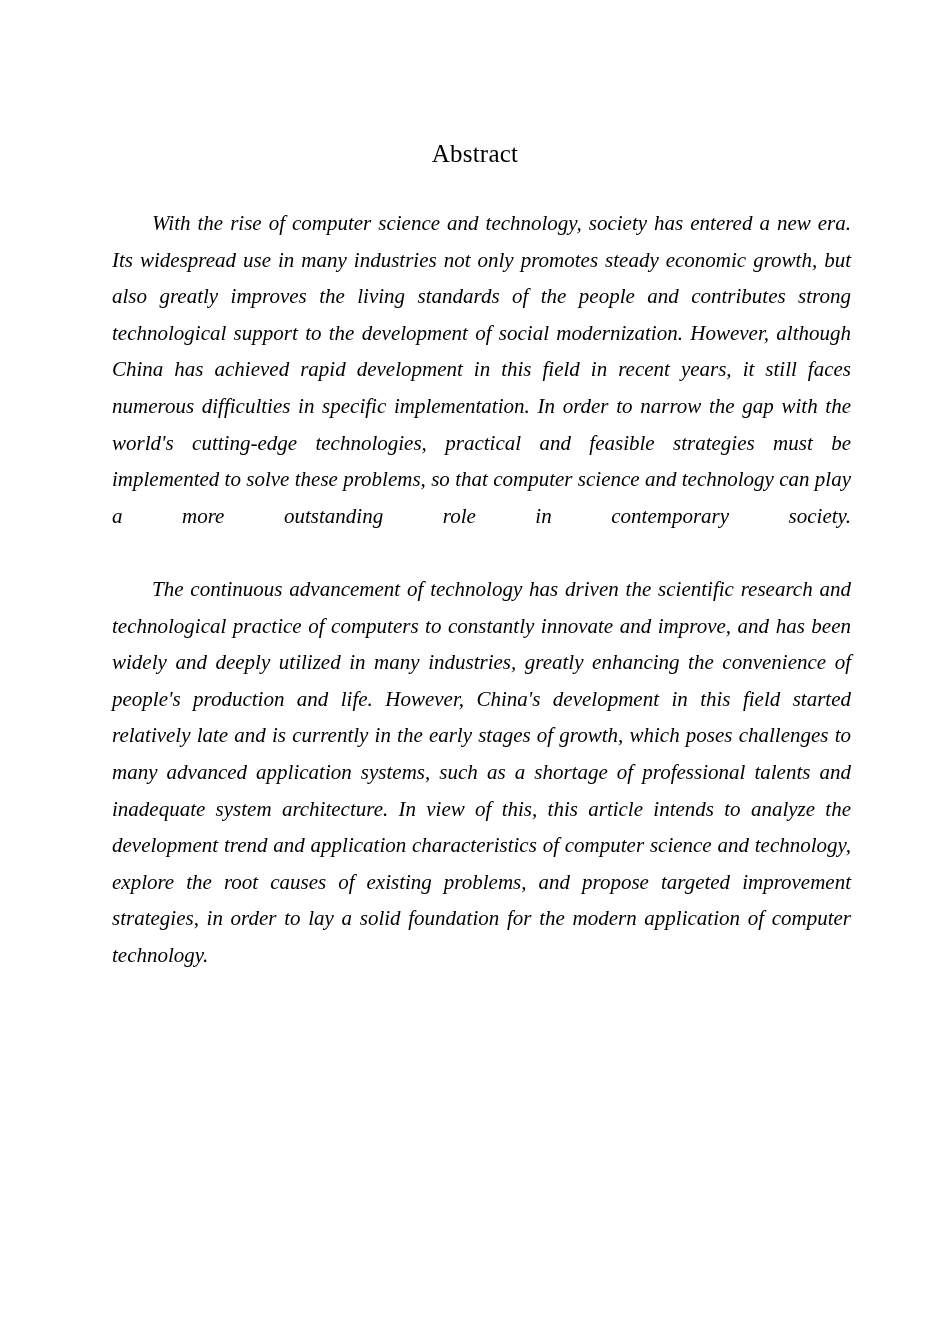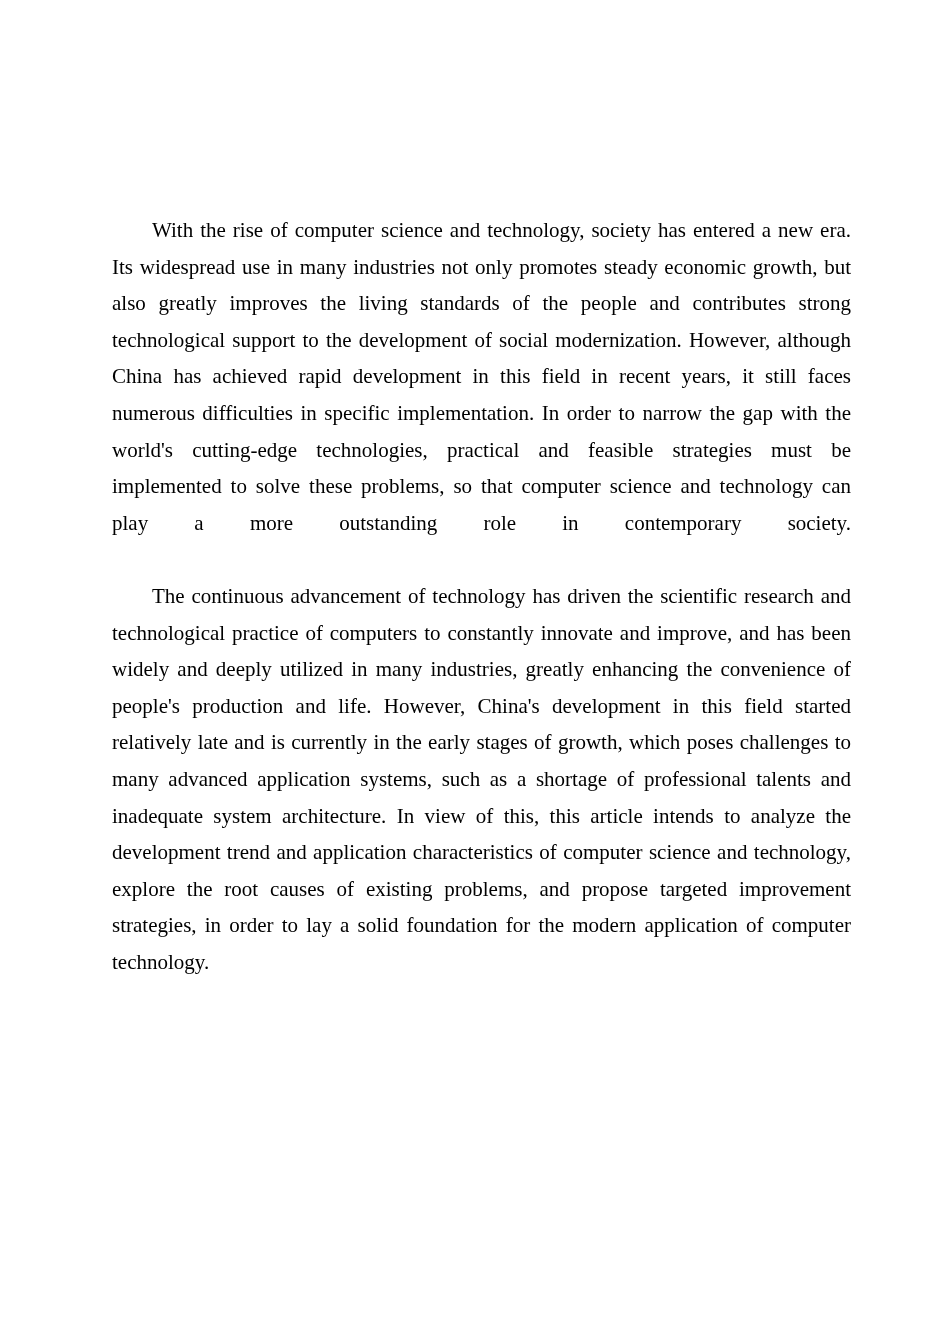--- a/index.html
+++ b/index.html
@@ -29,23 +29,24 @@
     text-align: center;
     font-size: 25px;
     line-height: 34px;
     font-weight: 400;
     letter-spacing: 0.2px;
   }
 
   
   .body-block {
     position: absolute;
-    top: 212px;
+    top: 205px;
     left: 112px;
     width: 739px;
+    font-style: italic;
   }
 
   .para {
     margin: 0;
     font-size: 21px;
     line-height: 36.6px;
     text-align: justify;
     text-justify: inter-word;
     text-indent: 40px;
     hyphens: none;
@@ -88,20 +89,21 @@
     font-size: 16px;
     line-height: 20px;
     font-weight: 400;
   }
 </style>
 </head>
 <body>
 
 <div class="page">
 
+  <h1 class="abstract-title">Abstract</h1>
 
   <div class="body-block">
     <p class="para">With the rise of computer science and technology, society has entered a new era. Its widespread use in many industries not only promotes steady economic growth, but also greatly improves the living standards of the people and contributes strong technological support to the development of social modernization. However, although China has achieved rapid development in this field in recent years, it still faces numerous difficulties in specific implementation. In order to narrow the gap with the world's cutting-edge technologies, practical and feasible strategies must be implemented to solve these problems, so that computer science and technology can play a more outstanding role in contemporary society.</p>
     <p class="para">The continuous advancement of technology has driven the scientific research and technological practice of computers to constantly innovate and improve, and has been widely and deeply utilized in many industries, greatly enhancing the convenience of people's production and life. However, China's development in this field started relatively late and is currently in the early stages of growth, which poses challenges to many advanced application systems, such as a shortage of professional talents and inadequate system architecture. In view of this, this article intends to analyze the development trend and application characteristics of computer science and technology, explore the root causes of existing problems, and propose targeted improvement strategies, in order to lay a solid foundation for the modern application of computer technology.</p>
   </div>
 
 
 
 </div>
 

